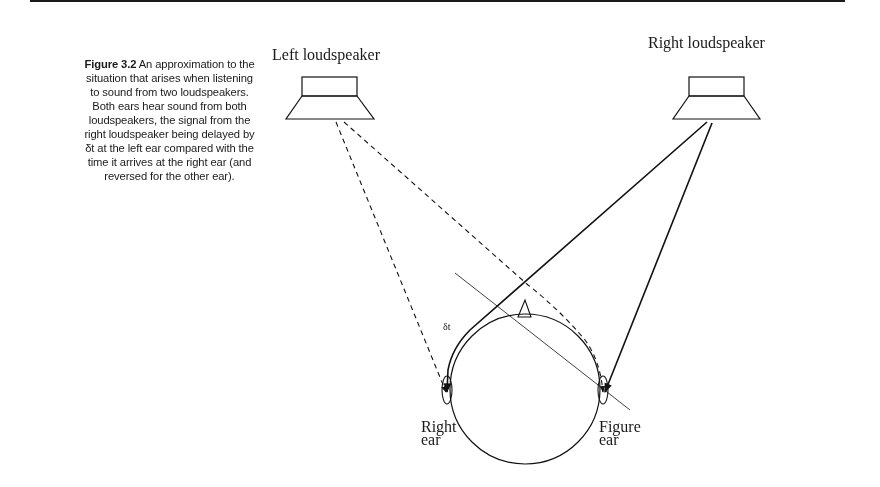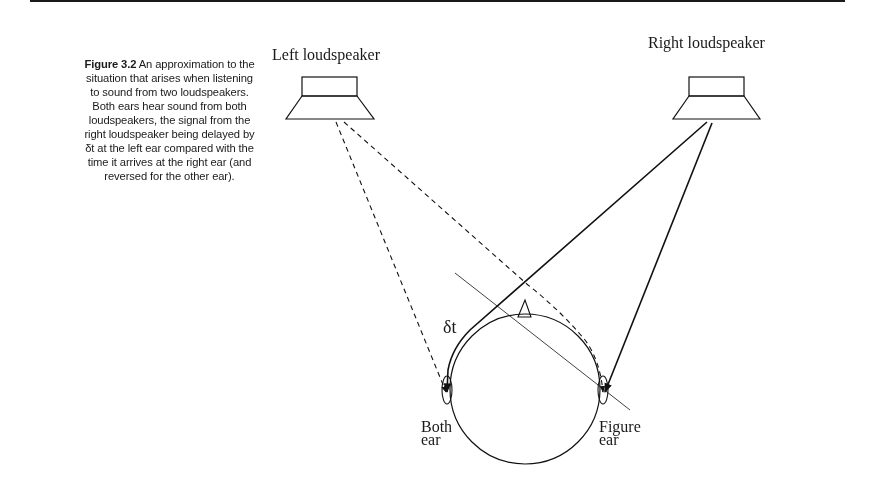--- a/index.html
+++ b/index.html
@@ -15,22 +15,22 @@
 
 <div class="rule"></div>
 
 <div class="caption">
   <span class="fig-label">Figure 3.2</span>
   <span>An approximation to the situation that arises when listening to sound from two loudspeakers. Both ears hear sound from both loudspeakers, the signal from the right loudspeaker being delayed by δt at the left ear compared with the time it arrives at the right ear (and reversed for the other ear).</span>
 </div>
 
 <div class="lbl" style="left:272px; top:48px;">Left loudspeaker</div>
 <div class="lbl" style="left:648px; top:36px;">Right loudspeaker</div>
-<div class="lbl" style="left:443px; top:320px; font-family:'Liberation Serif', serif; font-size:18px;">δt</div>
-<div class="lbl" style="left:421px; top:420px;">Both</div>
+<div class="lbl" style="left:443px; top:320px; font-family:'Liberation Serif', serif; font-size:10px;">δt</div>
+<div class="lbl" style="left:421px; top:420px;">Right</div>
 <div class="lbl" style="left:421px; top:433px;">ear</div>
 <div class="lbl" style="left:599px; top:420px;">Figure</div>
 <div class="lbl" style="left:599px; top:433px;">ear</div>
 
 <svg width="880" height="487" viewBox="0 0 880 487">
   <defs>
     <marker id="arrow" viewBox="0 0 10 10" refX="9" refY="5" markerWidth="6" markerHeight="8" orient="auto">
       <path d="M0,1 L10,5 L0,9 z" fill="#111"></path>
     </marker>
   </defs>

